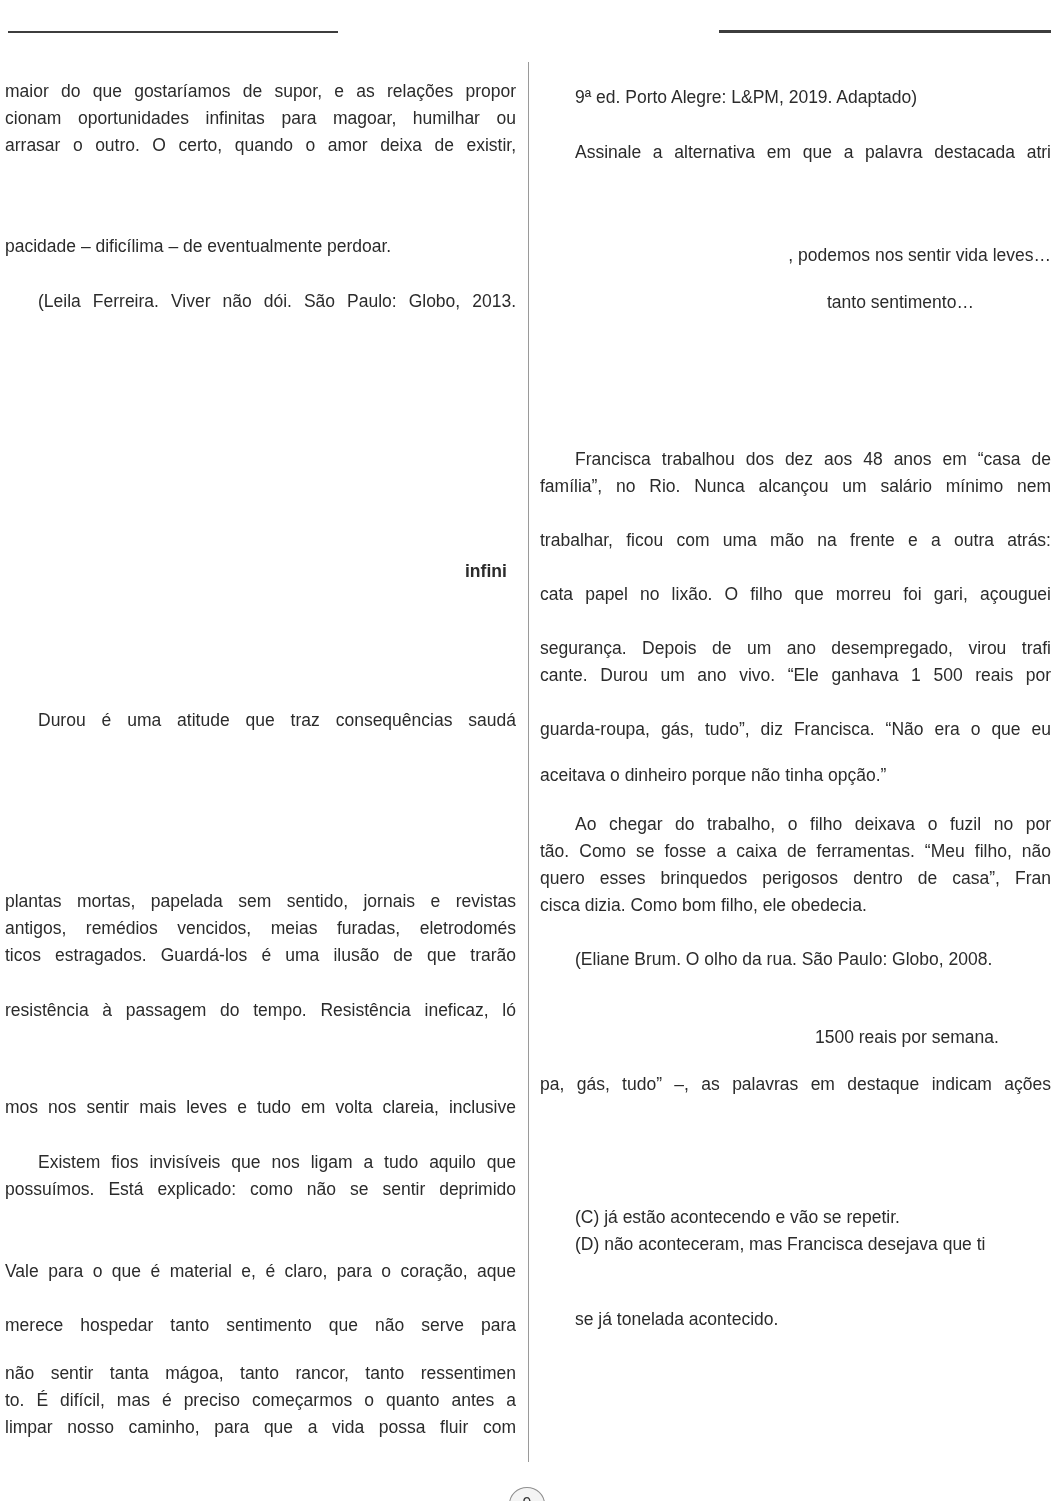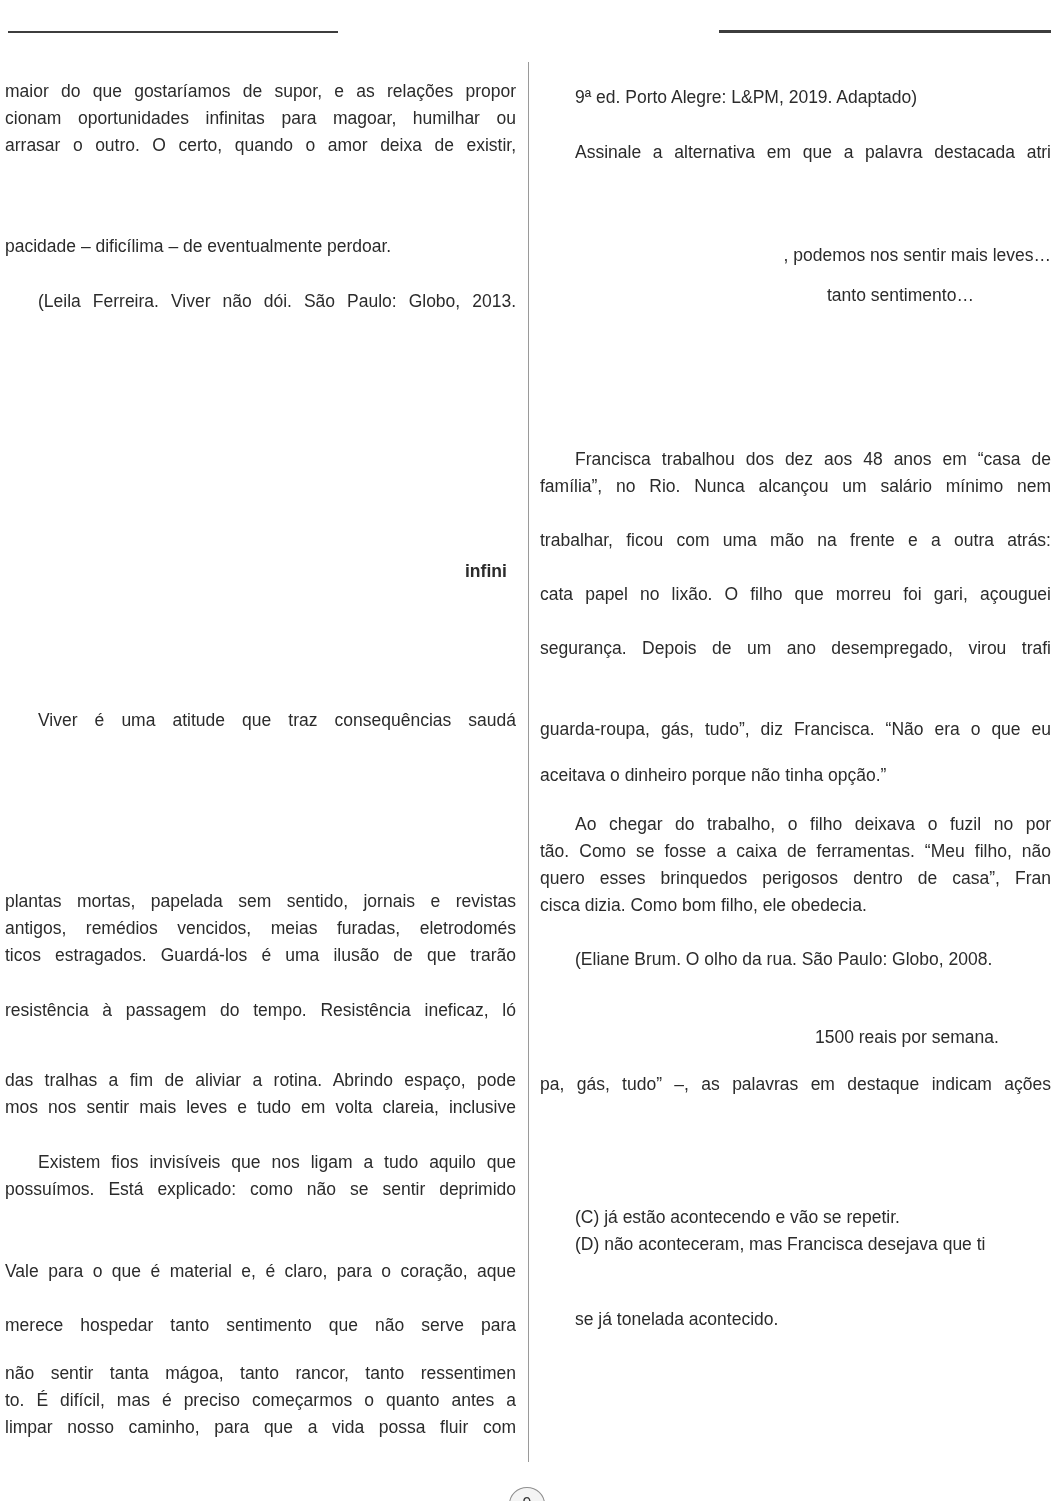--- a/index.html
+++ b/index.html
@@ -47,44 +47,44 @@
   <div class="rule" style="left:719px;top:6px;width:332px;height:3px;"></div>
 
   <div class="vdivider" style="left:528px;top:38px;width:1px;height:1400px;"></div>
 
   <div class="ln L just" style="top:56px">maior do que gostaríamos de supor, e as relações propor</div>
   <div class="ln L just" style="top:83px">cionam oportunidades infinitas para magoar, humilhar ou</div>
   <div class="ln L just" style="top:110px">arrasar o outro. O certo, quando o amor deixa de existir,</div>
   <div class="ln L" style="top:211px">pacidade – dificílima – de eventualmente perdoar.</div>
   <div class="ln Li just" style="top:266px">(Leila Ferreira. Viver não dói. São Paulo: Globo, 2013.</div>
   <div class="ln b" style="top:536px;left:465px">infini</div>
-  <div class="ln Li just" style="top:685px">Viver é uma atitude que traz consequências saudá</div>
+  <div class="ln Li just" style="top:685px">Durou é uma atitude que traz consequências saudá</div>
   <div class="ln L just" style="top:866px">plantas mortas, papelada sem sentido, jornais e revistas</div>
   <div class="ln L just" style="top:893px">antigos, remédios vencidos, meias furadas, eletrodomés</div>
   <div class="ln L just" style="top:920px">ticos estragados. Guardá-los é uma ilusão de que trarão</div>
   <div class="ln L just" style="top:975px">resistência à passagem do tempo. Resistência ineficaz, ló</div>
-  <div class="ln L just" style="top:1045px">das tralhas a fim de aliviar a rotina. Abrindo espaço, pode</div>
   <div class="ln L just" style="top:1072px">mos nos sentir mais leves e tudo em volta clareia, inclusive</div>
   <div class="ln Li just" style="top:1127px">Existem fios invisíveis que nos ligam a tudo aquilo que</div>
   <div class="ln L just" style="top:1154px">possuímos. Está explicado: como não se sentir deprimido</div>
   <div class="ln L just" style="top:1236px">Vale para o que é material e, é claro, para o coração, aque</div>
   <div class="ln L just" style="top:1290px">merece hospedar tanto sentimento que não serve para</div>
   <div class="ln L just" style="top:1338px">não sentir tanta mágoa, tanto rancor, tanto ressentimen</div>
   <div class="ln L just" style="top:1365px">to. É difícil, mas é preciso começarmos o quanto antes a</div>
   <div class="ln L just" style="top:1392px">limpar nosso caminho, para que a vida possa fluir com</div>
 
   <div class="ln Ri" style="top:62px">9ª ed. Porto Alegre: L&amp;PM, 2019. Adaptado)</div>
   <div class="ln Ri just" style="top:117px">Assinale a alternativa em que a palavra destacada atri</div>
-  <div class="ln R alignright" style="top:220px">, podemos nos sentir mais leves…</div>
-  <div class="ln" style="top:260px;left:827px">tanto sentimento…</div>
+  <div class="ln R alignright" style="top:220px">, podemos nos sentir vida leves…</div>
+  <div class="ln" style="top:267px;left:827px">tanto sentimento…</div>
   <div class="ln Ri just" style="top:424px">Francisca trabalhou dos dez aos 48 anos em “casa de</div>
   <div class="ln R just" style="top:451px">família”, no Rio. Nunca alcançou um salário mínimo nem</div>
   <div class="ln R just" style="top:505px">trabalhar, ficou com uma mão na frente e a outra atrás:</div>
   <div class="ln R just" style="top:559px">cata papel no lixão. O filho que morreu foi gari, açouguei</div>
   <div class="ln R just" style="top:613px">segurança. Depois de um ano desempregado, virou trafi</div>
+  <div class="ln R just" style="top:640px">cante. Durou um ano vivo. “Ele ganhava 1 500 reais por</div>
   <div class="ln R just" style="top:694px">guarda-roupa, gás, tudo”, diz Francisca. “Não era o que eu</div>
   <div class="ln R" style="top:740px">aceitava o dinheiro porque não tinha opção.”</div>
   <div class="ln Ri just" style="top:789px">Ao chegar do trabalho, o filho deixava o fuzil no por</div>
   <div class="ln R just" style="top:816px">tão. Como se fosse a caixa de ferramentas. “Meu filho, não</div>
   <div class="ln R just" style="top:843px">quero esses brinquedos perigosos dentro de casa”, Fran</div>
   <div class="ln R" style="top:870px">cisca dizia. Como bom filho, ele obedecia.</div>
   <div class="ln Ri" style="top:924px">(Eliane Brum. O olho da rua. São Paulo: Globo, 2008.</div>
   <div class="ln" style="top:1002px;left:815px">1500 reais por semana.</div>
   <div class="ln R just" style="top:1049px">pa, gás, tudo” –, as palavras em destaque indicam ações</div>
   <div class="ln Ri" style="top:1182px">(C) já estão acontecendo e vão se repetir.</div>

